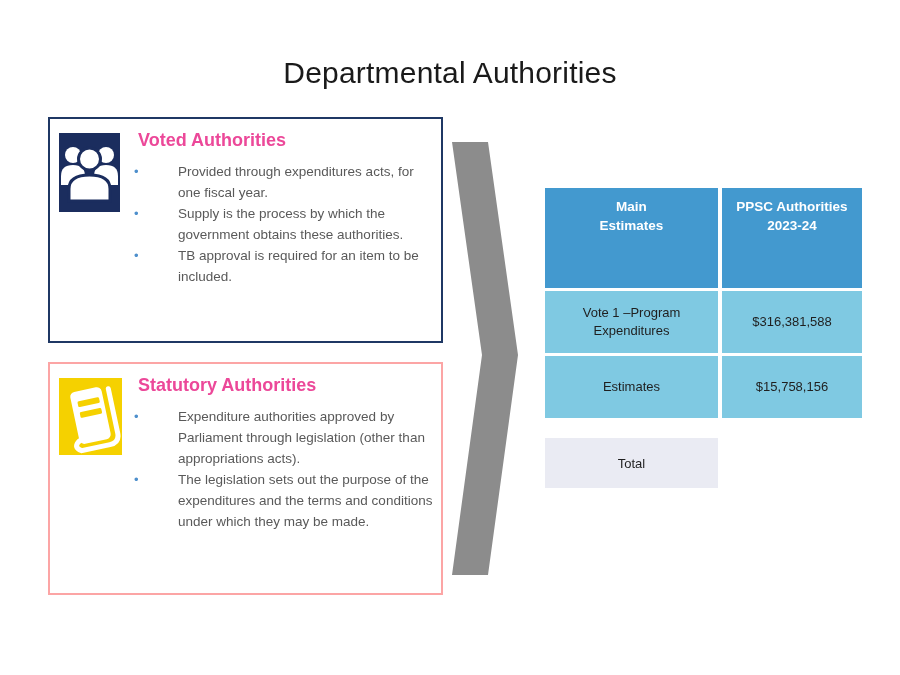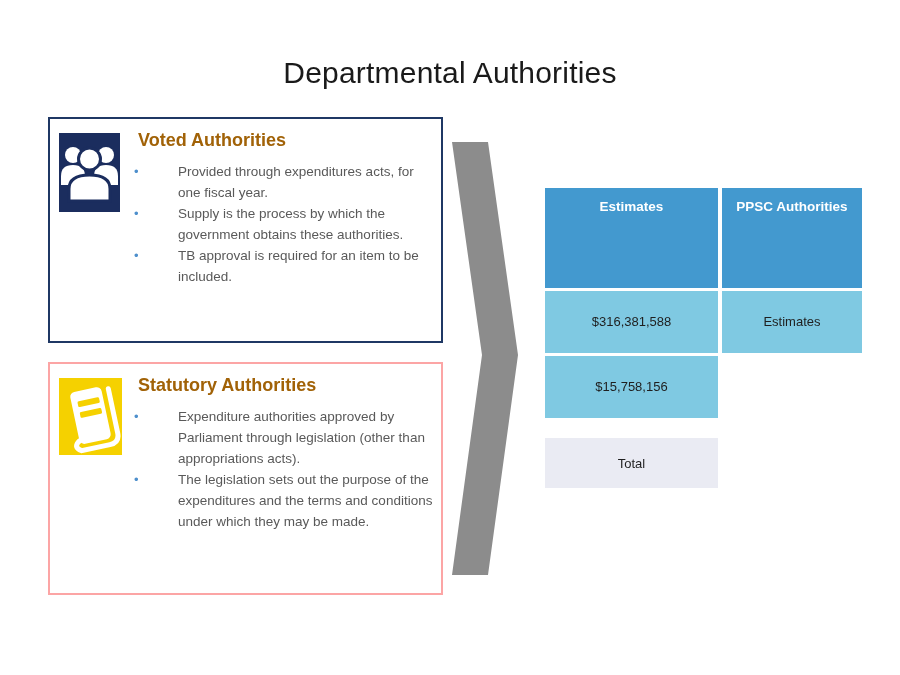--- a/index.html
+++ b/index.html
@@ -24,21 +24,21 @@
   .box-voted   { top: 117px; height: 226px; border: 2px solid #1F3864; }
   .box-statutory { top: 362px; height: 233px; border: 2px solid #fca5a5; }
   .box-icon {
     position: absolute; left: 9px; top: 14px;
     display: block;
   }
   .icon-people { width: 61px; height: 79px; background: #1B2D5E; }
   .icon-book   { width: 63px; height: 77px; background: #F5D100; }
   .box-heading {
     margin: 11px 0 0 88px;
-    font-size: 18px; font-weight: 700; color: #a16207;
+    font-size: 18px; font-weight: 700; color: #ec4899;
   }
   .bullet-list { list-style: none; margin: 10px 0 0 84px; padding: 0; }
   .bullet-item {
     position: relative;
     padding-left: 44px; padding-right: 8px;
     max-width: 255px;
     font-size: 13.5px; line-height: 21px; color: #595959;
   }
   .bullet-dot {
     position: absolute; left: 0; top: 0;
@@ -139,26 +139,29 @@
       </li>
     </ul>
   </div>
 
   <svg class="chevron" width="100" height="433" viewBox="0 0 100 433" xmlns="http://www.w3.org/2000/svg">
     <polygon points="22,0 58,0 88,213 58,433 22,433 52,213" fill="#8C8C8C"></polygon>
   </svg>
 
   <div class="auth-table">
     <div class="th-cell">
+      <div>Main</div>
       <div>Estimates</div>
     </div>
     <div class="th-cell">
       <div>PPSC Authorities</div>
+      <div>2023-24</div>
     </div>
 
+    <div class="td-cell">Vote 1 –Program Expenditures</div>
     <div class="td-cell">$316,381,588</div>
 
     <div class="td-cell">Estimates</div>
     <div class="td-cell">$15,758,156</div>
   </div>
 
   <div class="total-table">
     <div class="total-cell">Total</div>
   </div>
 

